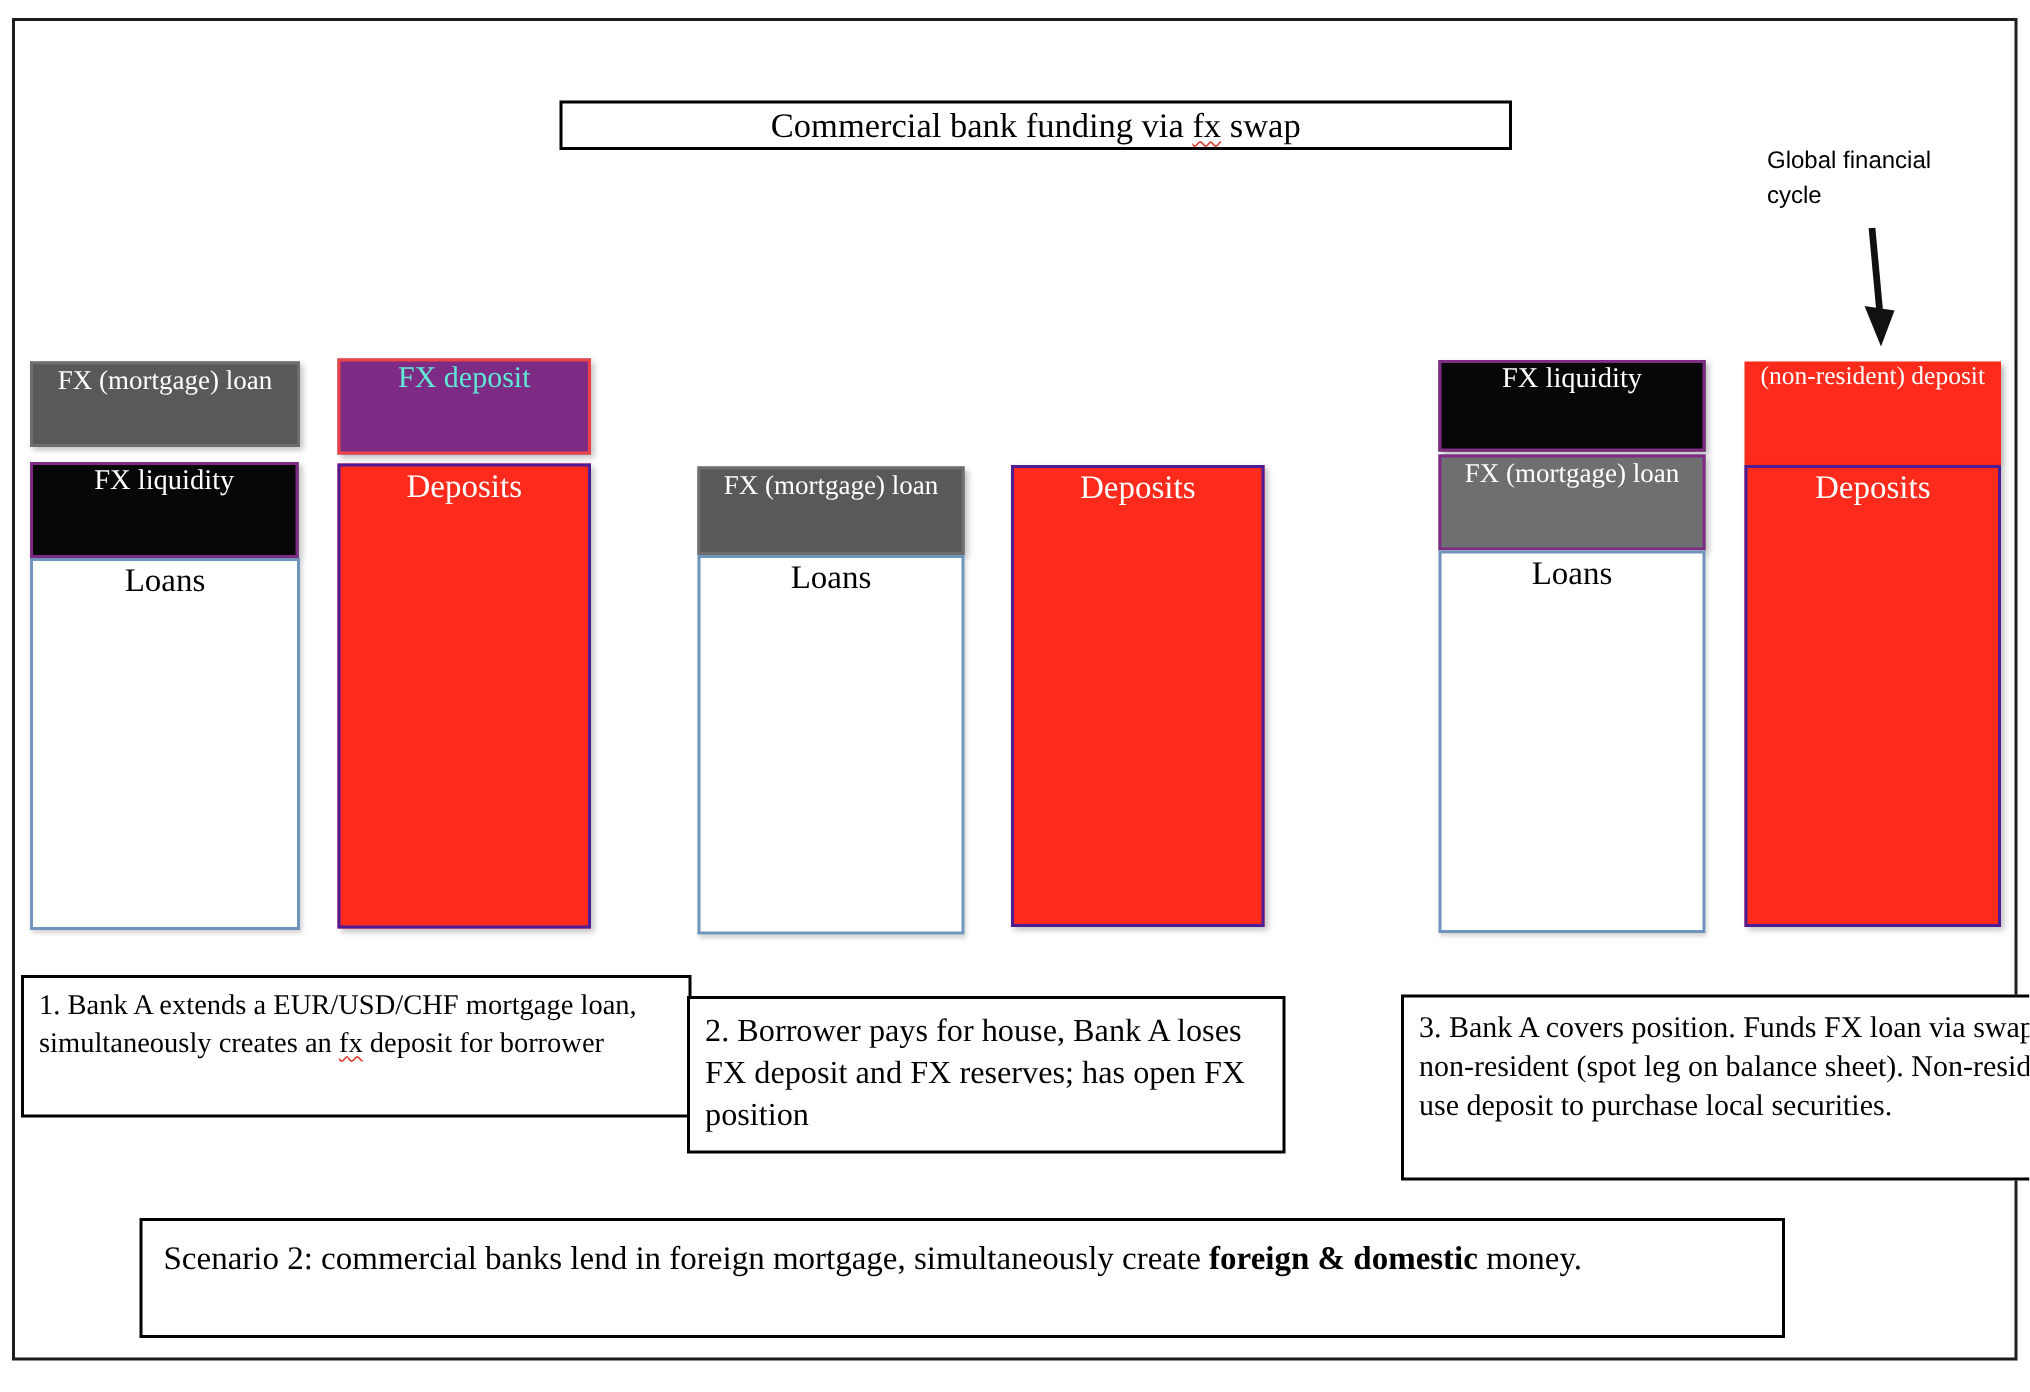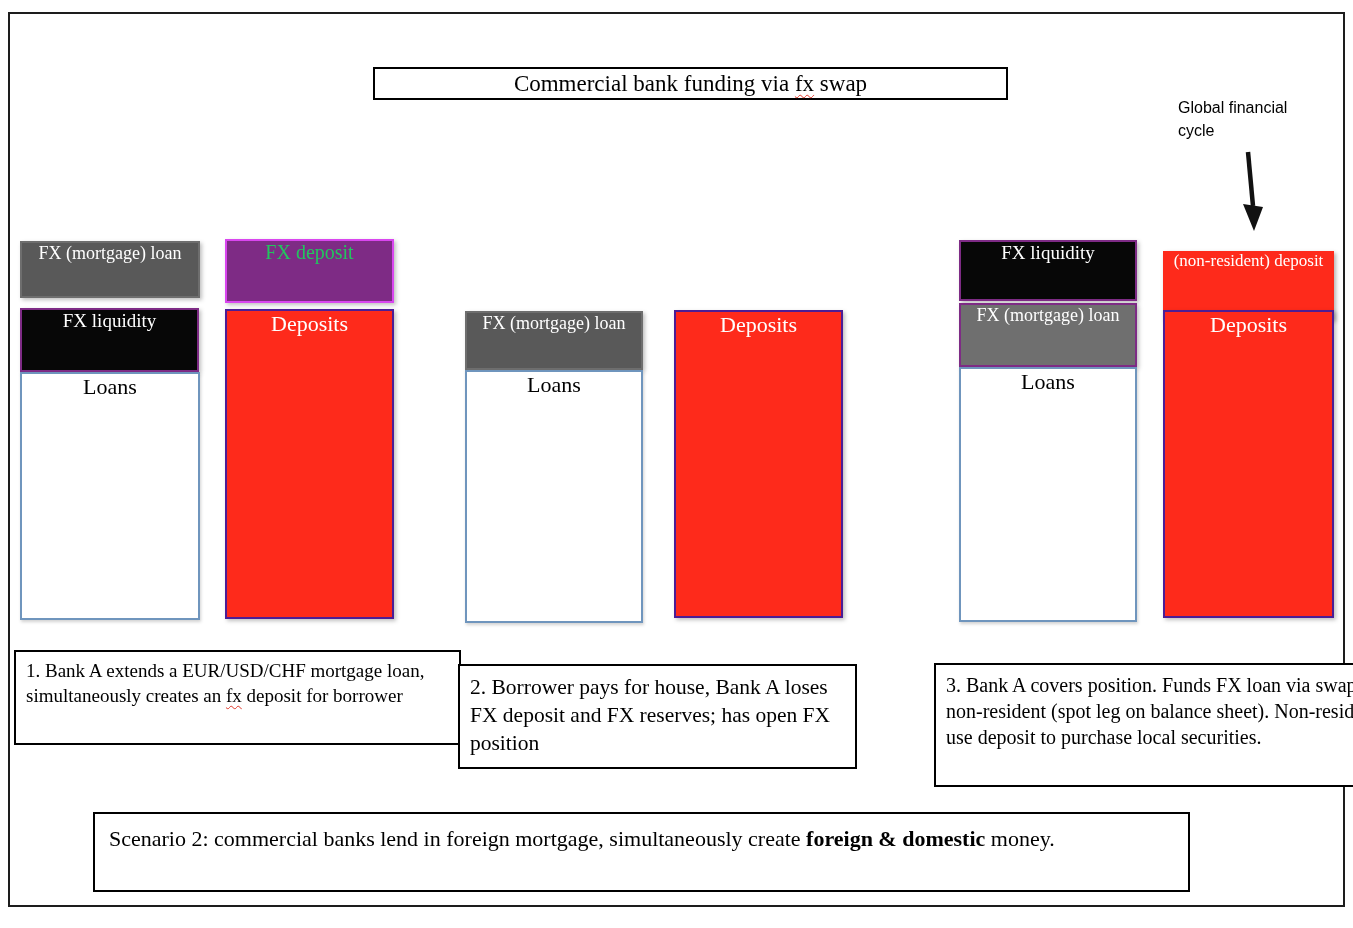--- a/index.html
+++ b/index.html
@@ -19,39 +19,39 @@
   .gfc-label{position:absolute;left:1178px;top:96px;width:132px;
              font-family:"Liberation Sans","DejaVu Sans",sans-serif;font-size:16px;line-height:1.45;}
   .gfc-arrow{position:absolute;left:1236px;top:150px;width:34px;height:82px;}
 
   
   .seg{position:absolute;box-sizing:border-box;display:flex;align-items:flex-start;justify-content:center;
        text-align:center;line-height:1.18;box-shadow:2px 2px 4px rgba(0,0,0,0.25);}
   .box-gray-dark{background:#595959;border:2px solid #6e6e6e;color:#fff;}
   .box-gray-mid{background:#6f6f6f;border:2px solid #7e2b85;color:#fff;}
   .box-black{background:#070707;border:2px solid #7e2b85;color:#fff;}
-  .box-purple{background:#7e2b85;border:2px solid #d946ef;color:#22c55e;}
+  .box-purple{background:#7e2b85;border:2px solid #ef4444;color:#5eead4;}
   .box-white{background:#fff;border:2px solid #6f95bd;color:#000;box-shadow:1px 2px 3px rgba(0,0,0,0.18);}
   .box-red{background:#fe2a1b;border:2px solid #4c1d95;color:#fff;}
   .box-red-plain{background:#fe2a1b;border:none;color:#fff;box-shadow:2px 2px 4px rgba(0,0,0,0.3);}
 
   .p1-gray  {left:20px;  top:241px; width:180px; height:57px;  font-size:18px;}
   .p1-black {left:20px;  top:308px; width:179px; height:64px;  font-size:19px;}
   .p1-white {left:20px;  top:372px; width:180px; height:248px; font-size:22px;}
   .p1-purple{left:225px; top:239px; width:169px; height:64px;  font-size:20px;}
   .p1-red   {left:225px; top:309px; width:169px; height:310px; font-size:22px;}
 
   .p2-gray  {left:465px; top:311px; width:178px; height:59px;  font-size:18px;}
   .p2-white {left:465px; top:370px; width:178px; height:253px; font-size:22px;}
   .p2-red   {left:674px; top:310px; width:169px; height:308px; font-size:22px;}
 
   .p3-black {left:959px;  top:240px; width:178px; height:61px;  font-size:19px;}
   .p3-gray  {left:959px;  top:303px; width:178px; height:64px;  font-size:18px;}
   .p3-white {left:959px;  top:367px; width:178px; height:255px; font-size:22px;}
-  .p3-rednr {left:1163px; top:251px; width:171px; height:69px;  font-size:17px;}
+  .p3-rednr {left:1163px; top:241px; width:171px; height:69px;  font-size:17px;}
   .p3-red   {left:1163px; top:310px; width:171px; height:308px; font-size:22px;}
 
   
   .note{position:absolute;box-sizing:border-box;border:2px solid #000;background:#fff;line-height:1.3;}
   .note1{left:14px; top:650px; width:447px; height:95px;  font-size:19px;   padding:7px 10px;}
   .note2{left:458px;top:664px; width:399px; height:105px; font-size:21.5px; padding:8px 10px;}
   .note3{left:934px;top:663px; width:476px; height:124px; font-size:20px;   padding:7px 10px;}
   .scenario{left:93px;top:812px;width:1097px;height:80px; font-size:22px;   padding:11px 14px;}
   .scenario b{font-weight:bold;text-align:center;}
 </style>

